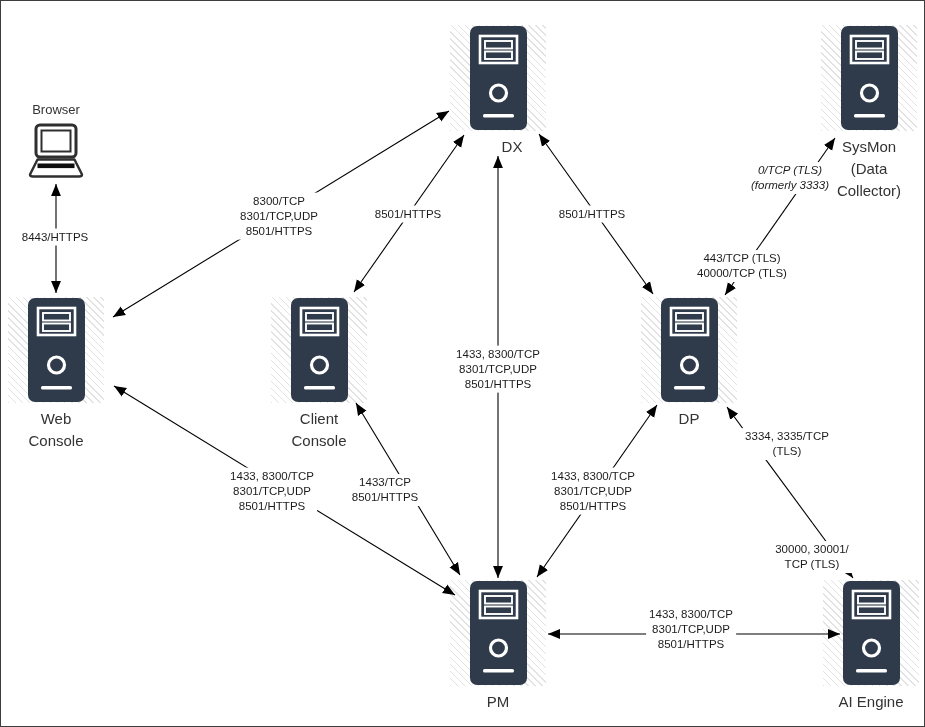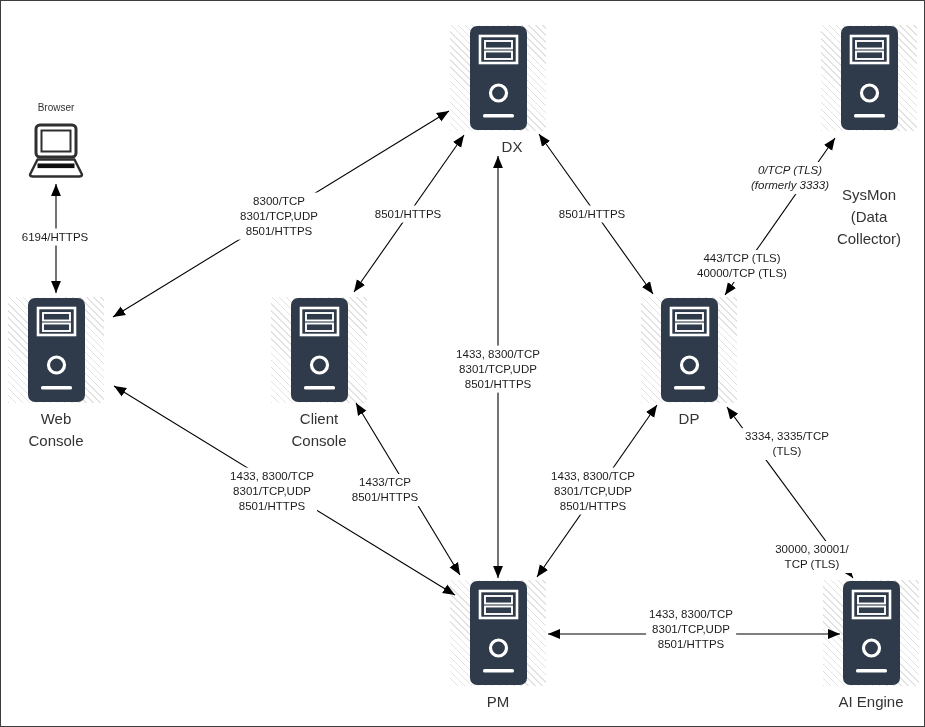--- a/index.html
+++ b/index.html
@@ -72,30 +72,30 @@
         </svg></div>
       <div class="node-label" style="left: 497px; top: 135px; padding-left: 28px;">DX</div>
       <div class="node-icon" style="left: 839.5px; top: 25px;"><svg width="57" height="104" viewBox="0 0 57 104">
           <rect x="0" y="0" width="57" height="104" rx="7" fill="#2F3B4A"></rect>
           <rect x="10" y="10" width="37" height="27" fill="none" stroke="#ffffff" stroke-width="2.6"></rect>
           <rect x="15" y="15" width="27" height="7.5" fill="none" stroke="#ffffff" stroke-width="1.9"></rect>
           <rect x="15" y="25.5" width="27" height="7.5" fill="none" stroke="#ffffff" stroke-width="1.9"></rect>
           <circle cx="28.5" cy="67" r="8" fill="none" stroke="#ffffff" stroke-width="3.2"></circle>
           <rect x="13" y="88" width="31" height="3.6" rx="1.6" fill="#ffffff"></rect>
         </svg></div>
-      <div class="node-label" style="left: 868px; top: 135px; margin-top: 48px;">SysMon
+      <div class="node-label" style="left: 868px; top: 135px;">SysMon
 (Data
 Collector)</div>
       <div class="node-icon" style="left: 25px; top: 122px;"><svg width="60" height="56" viewBox="0 0 60 56">
           <rect x="10" y="2" width="40" height="32" rx="4" fill="#fff" stroke="#2f2f2f" stroke-width="3"></rect>
           <rect x="15.5" y="7.5" width="29" height="21" fill="#fff" stroke="#2f2f2f" stroke-width="2"></rect>
           <path d="M4 51.5 L11.5 36.5 H48.5 L56 51.5 Q56 53.5 53 53.5 H7 Q4 53.5 4 51.5 Z" fill="#fff" stroke="#2f2f2f" stroke-width="2.4" stroke-linejoin="round"></path>
           <rect x="11.5" y="40.5" width="37" height="4.6" fill="#0d0d0d"></rect>
         </svg></div>
-      <div class="node-label" style="left: 55px; top: 100px; font-size: 10px;">Browser</div>
+      <div class="node-label" style="left: 55px; top: 100px; font-size: 13px;">Browser</div>
       <div class="node-icon" style="left: 26.5px; top: 297px;"><svg width="57" height="104" viewBox="0 0 57 104">
           <rect x="0" y="0" width="57" height="104" rx="7" fill="#2F3B4A"></rect>
           <rect x="10" y="10" width="37" height="27" fill="none" stroke="#ffffff" stroke-width="2.6"></rect>
           <rect x="15" y="15" width="27" height="7.5" fill="none" stroke="#ffffff" stroke-width="1.9"></rect>
           <rect x="15" y="25.5" width="27" height="7.5" fill="none" stroke="#ffffff" stroke-width="1.9"></rect>
           <circle cx="28.5" cy="67" r="8" fill="none" stroke="#ffffff" stroke-width="3.2"></circle>
           <rect x="13" y="88" width="31" height="3.6" rx="1.6" fill="#ffffff"></rect>
         </svg></div>
       <div class="node-label" style="left: 55px; top: 407px;">Web
 Console</div>
@@ -131,21 +131,21 @@
           <rect x="0" y="0" width="57" height="104" rx="7" fill="#2F3B4A"></rect>
           <rect x="10" y="10" width="37" height="27" fill="none" stroke="#ffffff" stroke-width="2.6"></rect>
           <rect x="15" y="15" width="27" height="7.5" fill="none" stroke="#ffffff" stroke-width="1.9"></rect>
           <rect x="15" y="25.5" width="27" height="7.5" fill="none" stroke="#ffffff" stroke-width="1.9"></rect>
           <circle cx="28.5" cy="67" r="8" fill="none" stroke="#ffffff" stroke-width="3.2"></circle>
           <rect x="13" y="88" width="31" height="3.6" rx="1.6" fill="#ffffff"></rect>
         </svg></div>
       <div class="node-label" style="left: 870px; top: 690px;">AI Engine</div>
     </div>
   <div id="label-layer">
-      <div class="edge-label" style="left: 54px; top: 236px;">6194/HTTPS</div>
+      <div class="edge-label" style="left: 54px; top: 236px;">8443/HTTPS</div>
       <div class="edge-label" style="left: 278px; top: 215px;">8300/TCP
 8301/TCP,UDP
 8501/HTTPS</div>
       <div class="edge-label" style="left: 407px; top: 213px;">8501/HTTPS</div>
       <div class="edge-label" style="left: 591px; top: 213px;">8501/HTTPS</div>
       <div class="edge-label" style="left: 789px; top: 177px; font-style: italic;">0/TCP (TLS)
 (formerly 3333)</div>
       <div class="edge-label" style="left: 741px; top: 265px;">443/TCP (TLS)
 40000/TCP (TLS)</div>
       <div class="edge-label" style="left: 497px; top: 368px;">1433, 8300/TCP

